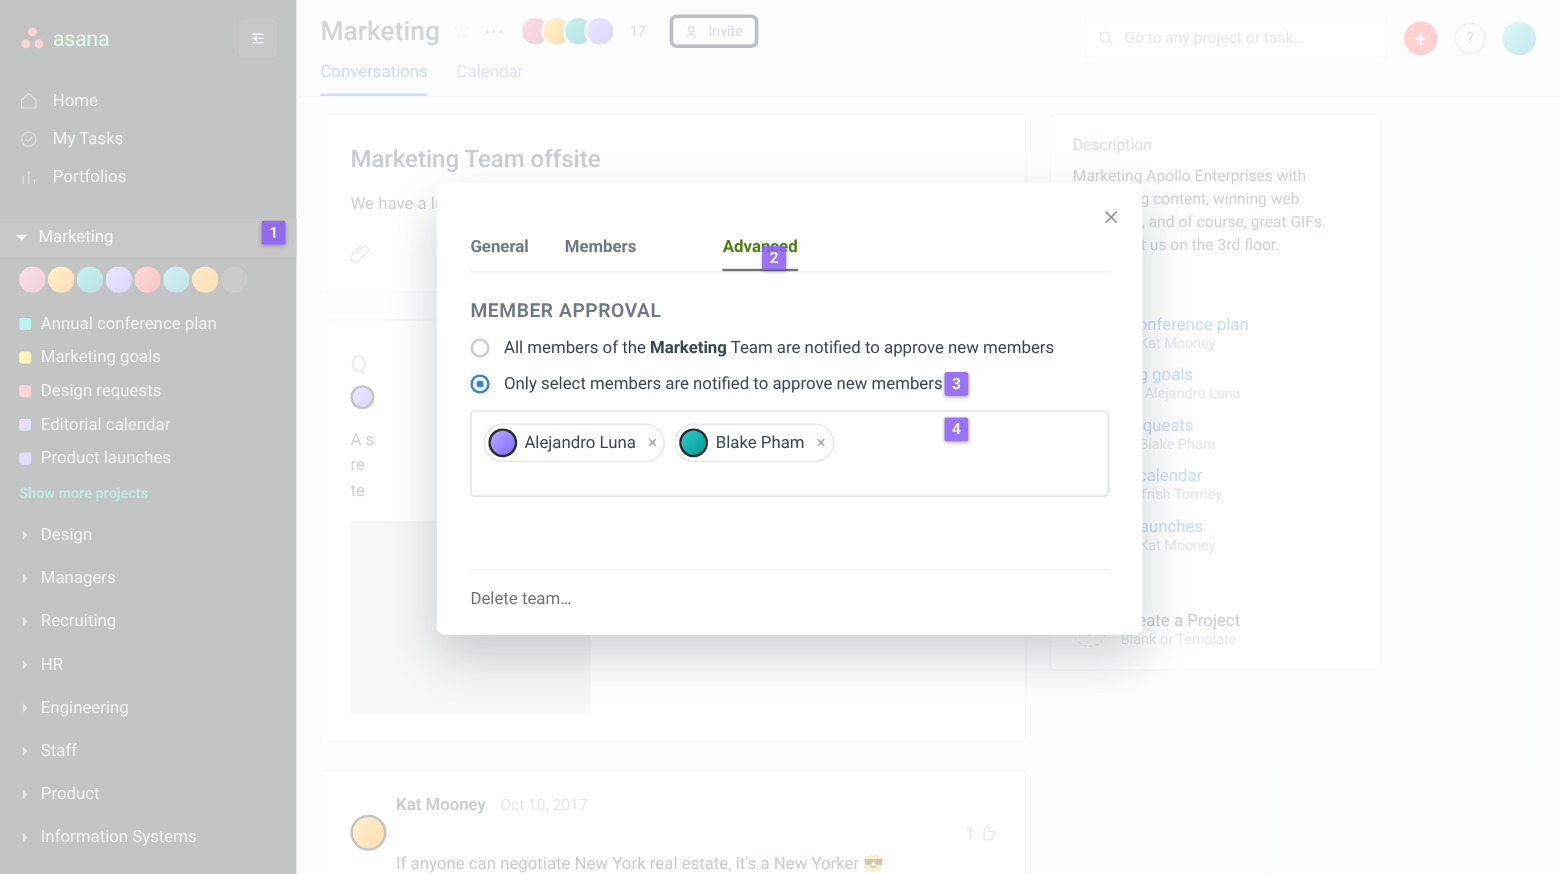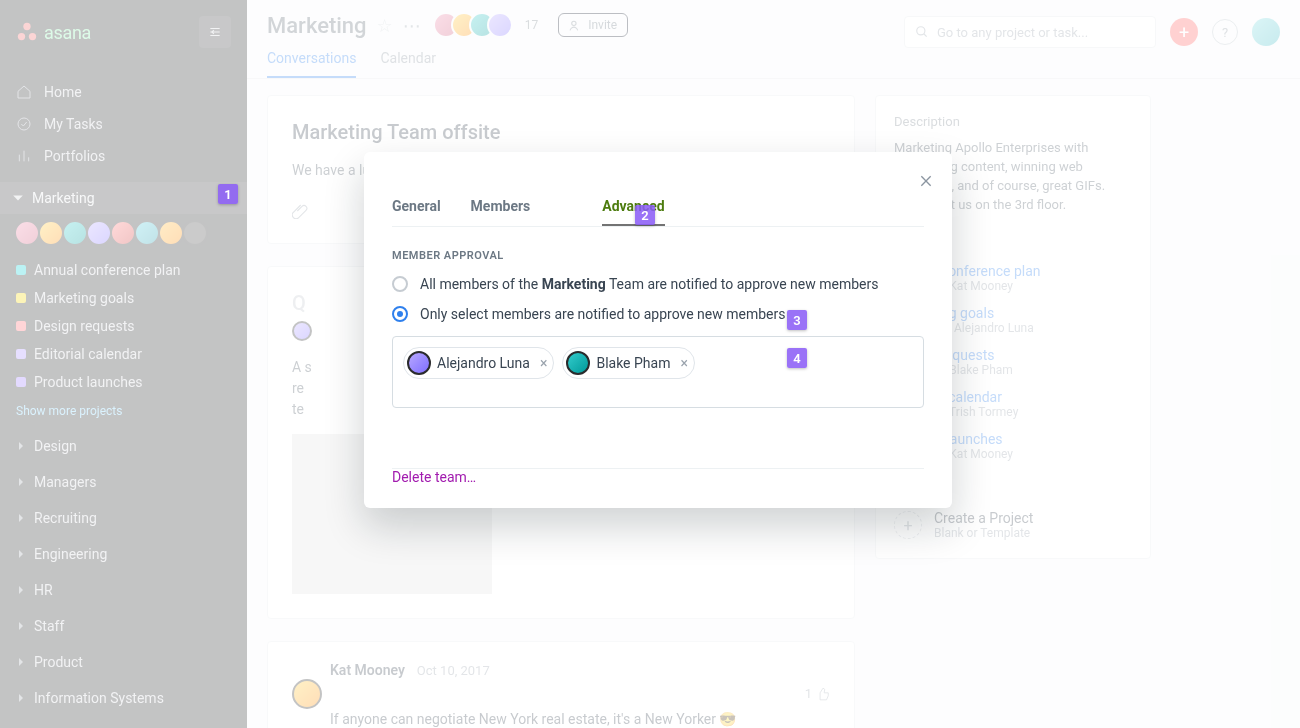--- a/index.html
+++ b/index.html
@@ -13,57 +13,57 @@
       position: absolute; left: 0; top: 0; width: 247px; height: 728px;
       background: #2a2b2d; color: #b1b4b9;
     }
     .logo-row { display: flex; align-items: center; justify-content: space-between; padding: 16px 16px 12px 16px; }
     .logo { display: flex; align-items: center; gap: 6px; color: #e4e7ea; }
     .logo svg { width: 22px; height: 22px; fill: #f06a6a; }
     .logo-text { font-size: 18px; letter-spacing: -0.3px; color: #86efac; font-weight: 400; }
     .collapse-btn { width: 32px; height: 32px; border-radius: 4px; background: #3a3b3d; display:flex; align-items:center; justify-content:center; }
     .nav { padding-top: 8px; }
     .nav-item {
-      display: flex; align-items: flex-end; gap: 12px; height: 32px; padding: 0 16px;
+      display: flex; align-items: center; gap: 12px; height: 32px; padding: 0 16px;
       font-size: 14px; color: #cfd2d7;
     }
     .nav-item svg { width: 16px; height: 16px; fill: none; stroke: #9aa0a8; stroke-width:1.5; }
     .team-hdr {
       display: flex; align-items: center; gap: 8px; height: 32px; padding: 0 12px;
       margin-top: 18px; background: #3a3b3d; font-size: 14px; color: #e4e7ea;
     }
     .team-hdr svg { width: 12px; height: 12px; fill: #cfd2d7; }
     .avatar-row { display:flex; gap:-6px; padding: 6px 12px 10px 14px; }
     .avatar-row .avs { display:flex; }
     .mini-av { width:26px; height:26px; border-radius:50%; margin-right:-2px; border:2px solid #2a2b2d; }
     .av-c1{background: linear-gradient(135deg,#e8a,#c57);} .av-c2{background:linear-gradient(135deg,#fc3,#f80);}
     .av-c3{background:linear-gradient(135deg,#3cc,#099);} .av-c4{background:linear-gradient(135deg,#b8a8ff,#7e6eff);}
     .av-c5{background:linear-gradient(135deg,#f77,#c33);} .av-c6{background:linear-gradient(135deg,#5cd,#29a);}
     .av-c7{background:linear-gradient(135deg,#fb3,#f80);} .av-c8{background:#444;}
     .proj-item { display:flex; align-items:center; gap:10px; height:28px; padding:0 16px 0 34px; font-size:14px; position:relative; color:#cfd2d7; }
     .proj-item::before { content:""; position:absolute; left:16px; width:10px; height:10px; border-radius:2px; }
     .p-cyan::before{background:#0ccfd6;} .p-yellow::before{background:#f2d600;}
     .p-red::before{background:#ff6970;} .p-purple::before{background:#a48cff;}
     .p-dpurple::before{background:#9a7bff;}
-    .more-proj { padding:8px 16px 10px; font-size:12px; color:#7dd3fc; }
+    .more-proj { padding:8px 16px 10px; font-size:12px; color:#14b8a6;font-weight:bold; }
     .collapsible { display:flex; align-items:center; gap:8px; height:36px; padding:0 16px; font-size:14px; color:#cfd2d7; }
     .collapsible svg { width:10px; height:10px; fill:#9aa0a8; }
 
     
     .main {
       position:absolute; left:247px; top:0; right:0; height:728px; padding:0;
     }
     .page-hdr { display:flex; align-items:center; gap:10px; padding: 12px 20px 0 20px; }
     .page-title { font-size:22px; color:#5e6a75; font-weight:500; }
     .star { color:#cbd1d7; font-size:18px; }
     .dots { color:#9aa3ad; font-size:18px; letter-spacing:2px; }
     .hdr-avs { display:flex; }
     .hdr-avs .mini-av { border:2px solid #f6f8f9; width:26px; height:26px; margin-right:-8px;}
     .count-chip { font-size:12px; color:#7a848e; margin-left:10px; }
-    .invite-btn { display:inline-flex; align-items:center; gap:6px; border:1px solid #0f172a; border-radius:6px; padding:4px 10px; font-size:12px; color:#6c7884; margin-left:10px;}
+    .invite-btn { display:inline-flex; align-items:center; gap:6px; border:3px solid #0f172a; border-radius:6px; padding:4px 10px; font-size:12px; color:#6c7884; margin-left:10px;}
     .tabs { display:flex; gap:24px; padding: 12px 20px 0 20px; font-size:14px; border-bottom:1px solid #e4e7ea;}
     .tab { padding-bottom:10px; color:#8b95a0; }
     .tab.active { color:#2f80ed; border-bottom:2px solid #2f80ed; }
     .top-right { position:absolute; right:20px; top:16px; display:flex; align-items:center; gap:14px; }
     .search { display:flex; align-items:center; gap:8px; width:252px; height:32px; border:1px solid #e0e5ea; border-radius:4px; padding:0 10px; background:#fff; color:#9aa3ad; font-size:13px;}
     .plus-btn { width:28px; height:28px; border-radius:50%; background:#ff5c5c; color:#fff; display:flex; align-items:center; justify-content:center; font-size:18px; }
     .help { width:26px; height:26px; border:1.5px solid #b8c1ca; border-radius:50%; color:#8b95a0; display:flex;align-items:center;justify-content:center; font-size:13px;}
     .me-av { width:28px; height:28px; border-radius:50%; background:linear-gradient(135deg,#7edbe0,#3ab6c2); }
 
     
@@ -93,33 +93,33 @@
     .modal {
       position:absolute; width:588px; left:364px; top:152px; background:#fff;
       border-radius:6px; box-shadow:0 18px 40px rgba(14,30,37,0.2);
       padding:24px 28px 22px 28px;
     }
     .modal h1 { font-size:24px; font-weight:600; color:#222c37; }
     .close-x { position:absolute; right:18px; top:18px; color:#8b95a0; font-size:20px; }
     .m-tabs { display:flex; gap:30px; margin-top:12px; border-bottom:1px solid #edf1f3; }
     .m-tab { padding:10px 0 10px; font-size:14px; color:#6c7884;font-weight:bold; }
     .m-tab.active { color:#4d7c0f; border-bottom:2px solid #737373;margin-left:42px; }
-    .section-title { font-size:11px; letter-spacing:0.5px; color:#6c7884; font-weight:600; margin-top:22px; }
+    .section-title { font-size:16px; letter-spacing:0.5px; color:#6c7884; font-weight:600; margin-top:22px; }
     .radio-row { display:flex; align-items:center; gap:12px; margin-top:14px; font-size:14px; color:#394552; }
     .radio { width:16px; height:16px; border:2px solid #c6ccd2; border-radius:50%; display:inline-block; flex-shrink:0; position:relative; }
     .radio.checked { border-color:#2f80ed; }
     .radio.checked::after { content:""; position:absolute; inset:3px; border-radius:50%; background:#2f80ed; }
     .members-input {
       margin-top:14px; border:1px solid #d6dde2; border-radius:4px; padding:10px 10px 28px 10px;
       display:flex; flex-wrap:wrap; gap:8px;
     }
     .chip { display:inline-flex; align-items:center; gap:8px; border:1px solid #e0e5ea; border-radius:16px; padding:3px 6px 3px 3px; font-size:14px; color:#394552; }
     .chip .ca { width:24px; height:24px; border-radius:50%; }
     .chip .rm { color:#9aa3ad; font-size:14px; padding-left:2px; }
-    .delete-link { color:#a21caf; font-size:14px; margin-top:60px; display:inline-block; border-top:1px solid #edf1f3; width:100%; }
+    .delete-link { color:#737373; font-size:14px; margin-top:60px; display:inline-block; border-top:1px solid #edf1f3; padding-top:16px; width:100%; }
 
     
     .step { position:absolute; width:20px; height:20px; background:#8b5cf6dd; color:#fff; font-size:13px; font-weight:600; display:flex; align-items:center; justify-content:center; border-radius:2px; z-index:50; box-shadow: 0 1px 3px rgba(0,0,0,0.25);}
   </style>
 </head>
 <body>
 
 <nav class="sidebar">
   <div class="logo-row">
     <div class="logo">
@@ -213,27 +213,27 @@
   <div class="collapsible">
       <svg viewBox="0 0 10 10">
         <path d="M3 1l4 4-4 4"></path>
       </svg>
       <span>Recruiting</span>
     </div>
   <div class="collapsible">
       <svg viewBox="0 0 10 10">
         <path d="M3 1l4 4-4 4"></path>
       </svg>
+      <span>HR</span>
+    </div>
+  <div class="collapsible">
+      <svg viewBox="0 0 10 10">
+        <path d="M3 1l4 4-4 4"></path>
+      </svg>
       <span>Engineering</span>
-    </div>
-  <div class="collapsible">
-      <svg viewBox="0 0 10 10">
-        <path d="M3 1l4 4-4 4"></path>
-      </svg>
-      <span>HR</span>
     </div>
   <div class="collapsible">
       <svg viewBox="0 0 10 10">
         <path d="M3 1l4 4-4 4"></path>
       </svg>
       <span>Staff</span>
     </div>
   <div class="collapsible">
       <svg viewBox="0 0 10 10">
         <path d="M3 1l4 4-4 4"></path>

